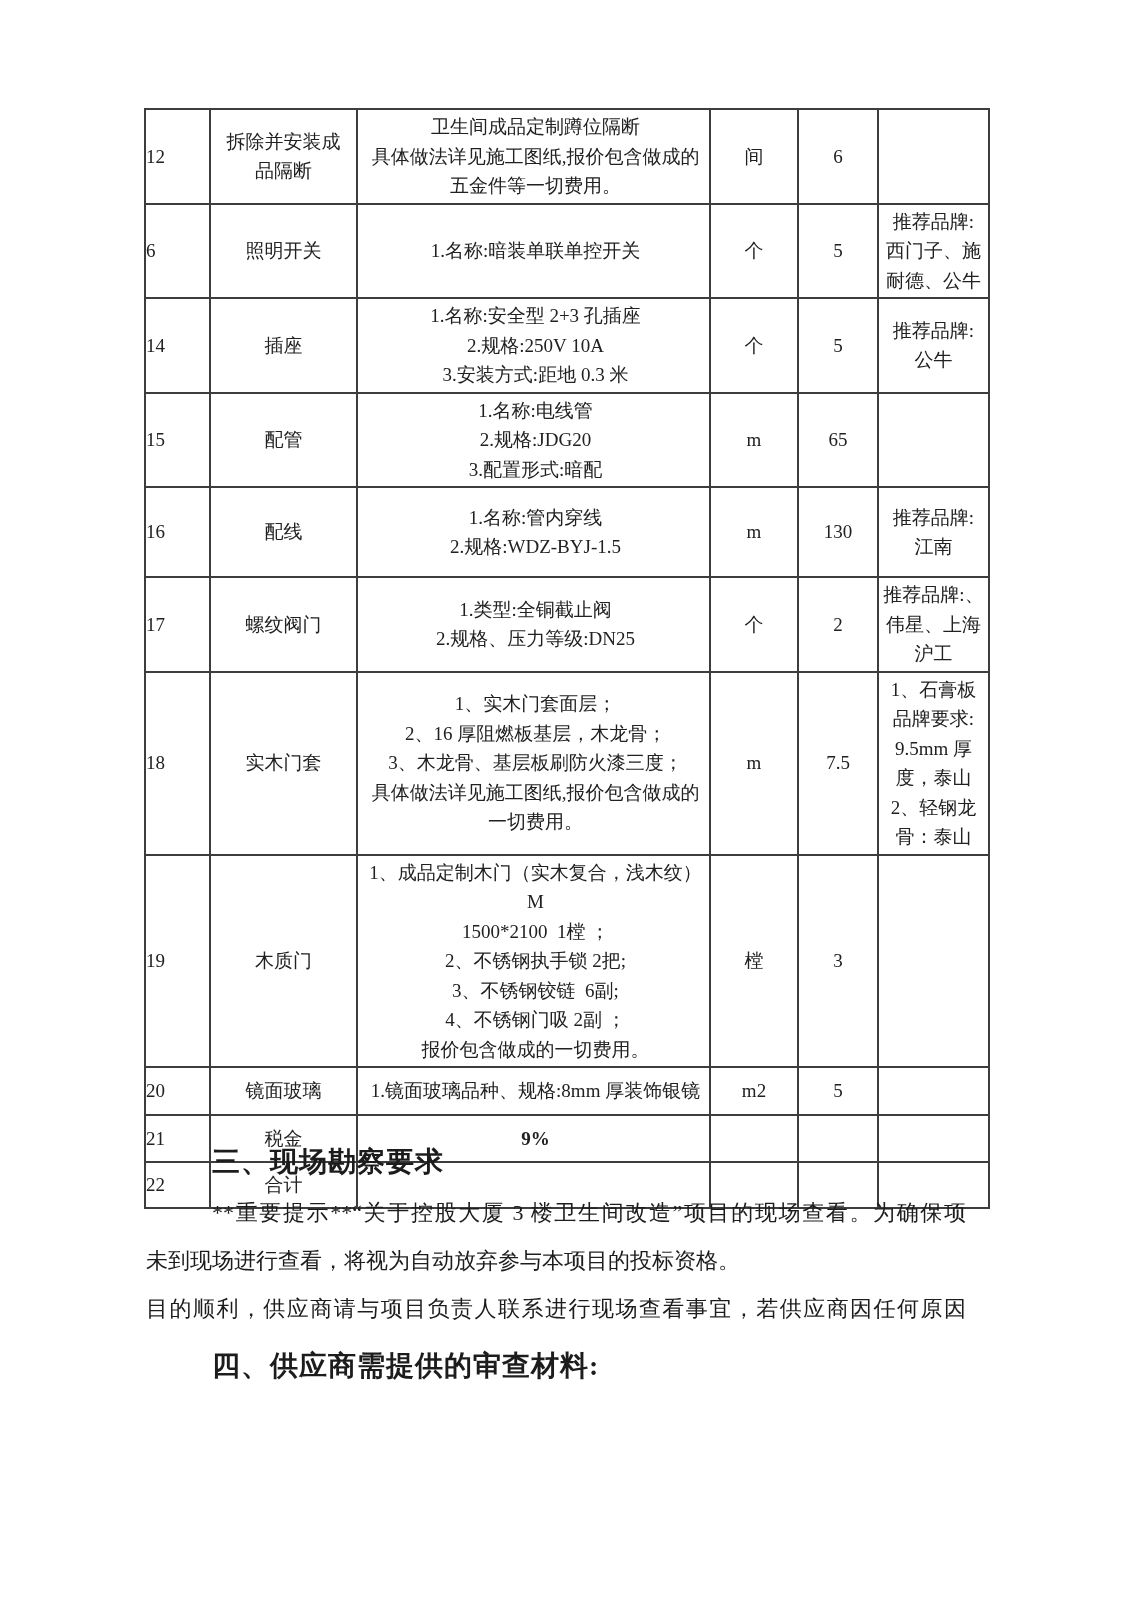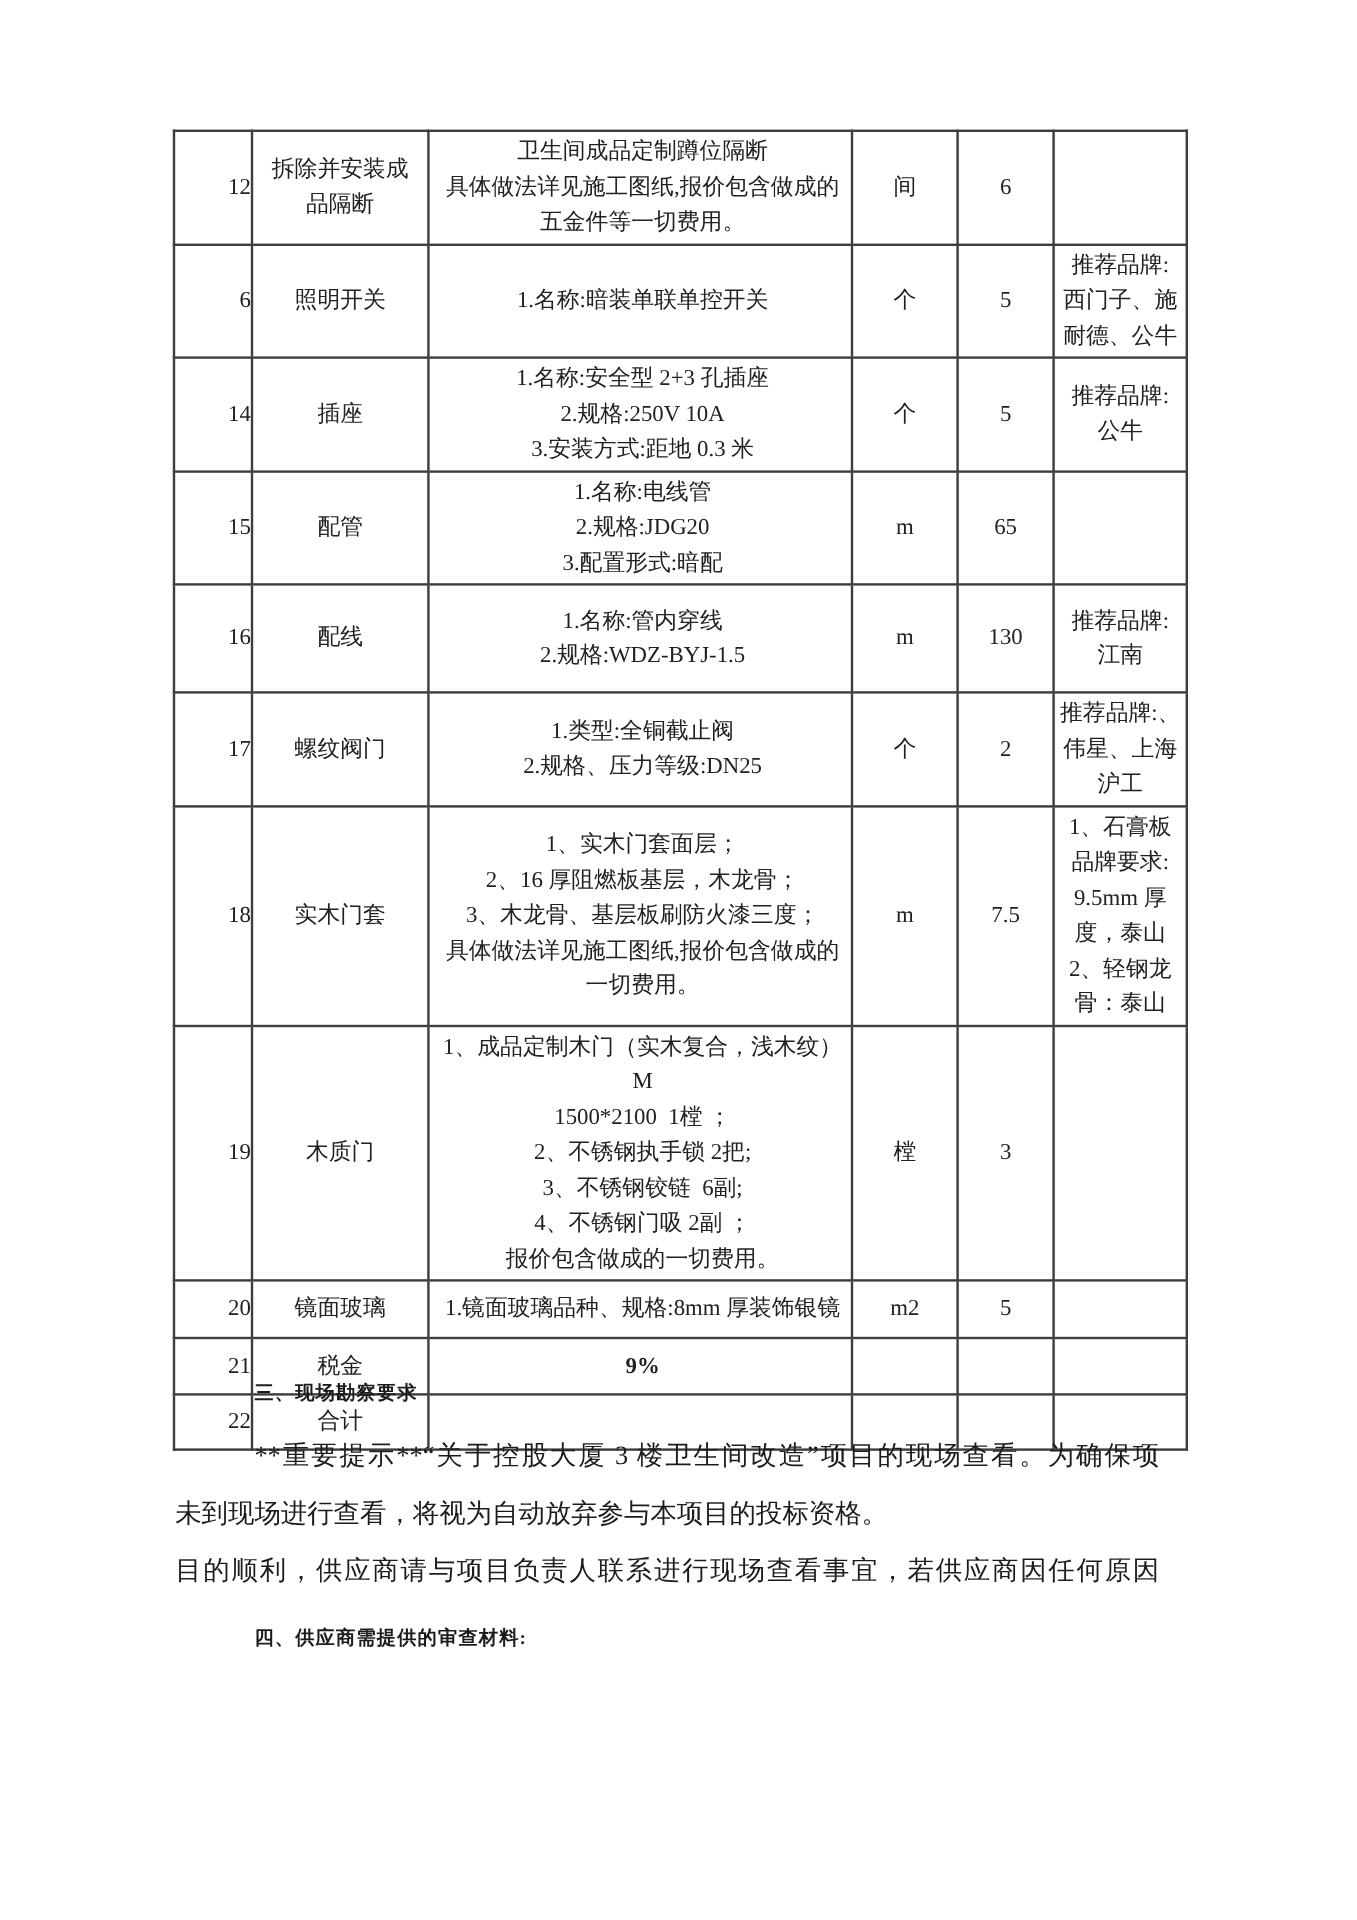--- a/index.html
+++ b/index.html
@@ -24,21 +24,21 @@
     border-collapse: collapse;
     table-layout: fixed;
     font-size: 19px;
     line-height: 29.5px;
   }
   table.boq td {
     border: 2px solid #3d3d3d;
     vertical-align: middle;
     overflow: hidden;
   }
-  td.c-no    { text-align: right; }
+  td.c-no    { text-align: left; }
   td.c-name  { text-align: center; padding: 0 13px; }
   td.c-desc  { text-align: center; padding: 2px 5px 2px 9px; white-space: pre-wrap; }
   td.c-unit  { text-align: center; font-family: "Liberation Serif","DejaVu Serif",serif; }
   td.c-qty   { text-align: center; }
   td.c-brand { text-align: center; padding: 2px 2px; white-space: pre-wrap; }
   td.c-desc.center-bold { text-align: center; font-weight: bold; white-space: normal; }
 
   tr.r-12 { height: 89px; }
   tr.r-13 { height: 90px; }
   tr.r-14 { height: 89px; }
@@ -55,21 +55,21 @@
   .content {
     position: absolute;
     left: 146px;
     top: 1123px;
     width: 820px;
     font-size: 22px;
     color: #1c1c1c;
   }
   .sec-heading {
     font-weight: bold;
-    font-size: 16px;
+    font-size: 28px;
     line-height: 34px;
     text-indent: 66px;
     margin-top: 22px;
     letter-spacing: 1px;
   }
   .para-line {
     line-height: 48px;
     text-align: justify;
     text-align-last: justify;
   }

